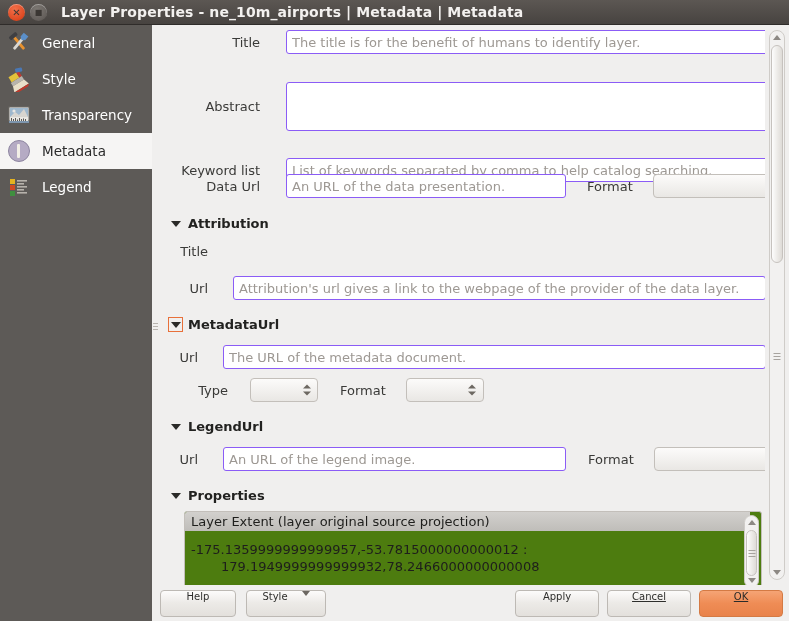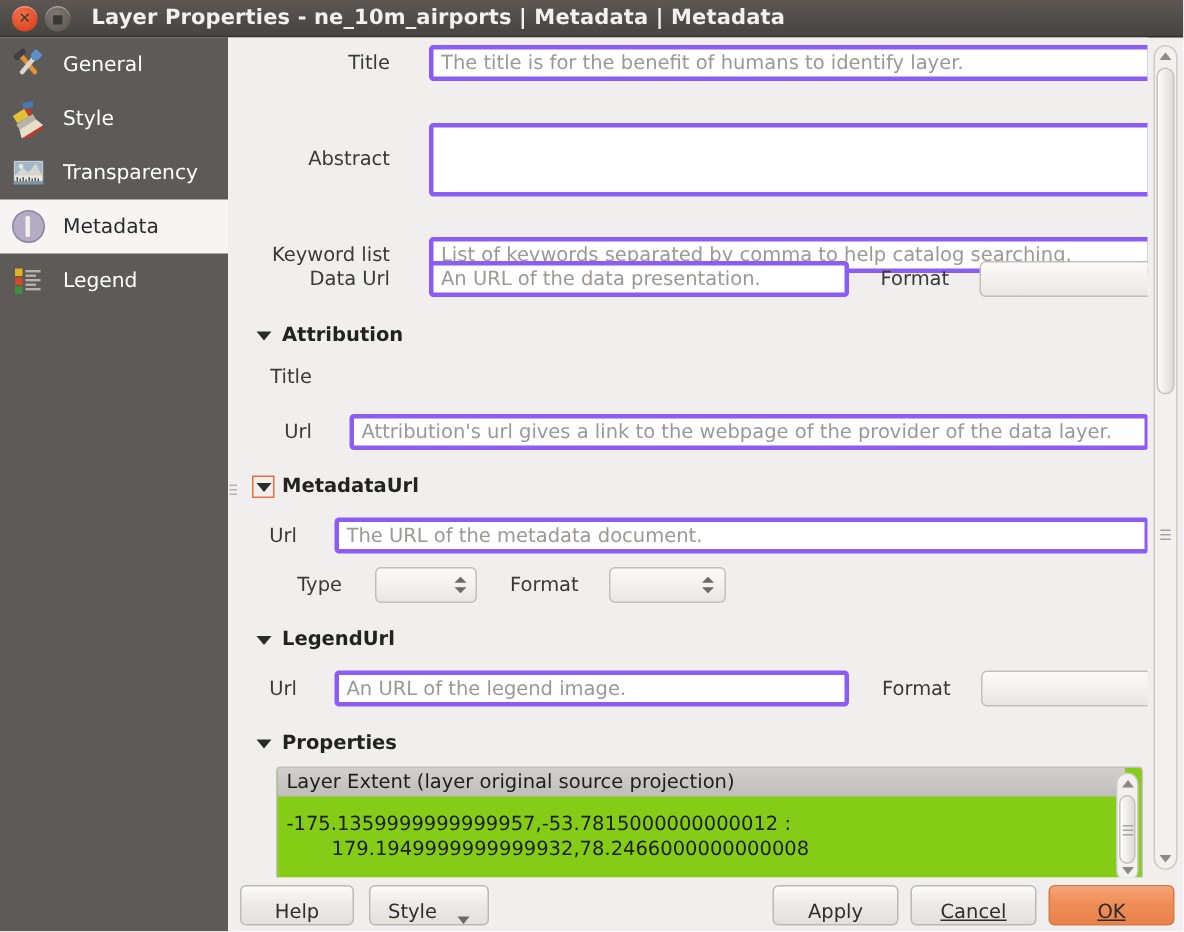--- a/index.html
+++ b/index.html
@@ -131,21 +131,21 @@
   }
   .lbl {
     font-size: 13px;
     color: #3a3a38;
     text-align: right;
     white-space: nowrap;
   }
   .inp {
     box-sizing: border-box;
     background: #ffffff;
-    border: 3px solid #8b5cf6;
+    border: 1px solid #8b5cf6;
     border-radius: 3px;
     font-size: 13px;
     font-family: "DejaVu Sans", "Liberation Sans", sans-serif;
     color: #1d4ed8;
     padding: 0 5px;
     outline: none;
   }
   .inp.ta {
     padding-top: 3px;
     resize: none;
@@ -210,21 +210,21 @@
     font-weight: bold;
     color: #222220;
     margin-left: 5px;
     white-space: nowrap;
   }
 
   
   .propbox {
     position: absolute;
     box-sizing: border-box;
-    background: #84cc16;
+    background: #4d7c0f;
     border: 1px solid #c3bfba;
     border-radius: 3px;
     overflow: hidden;
   }
   .prop-head {
     background: linear-gradient(to bottom, #d2d0cd 0%, #bfbdb9 100%);
     font-size: 13px;
     color: #1e1e1c;
     padding: 2px 6px;
     white-space: nowrap;
@@ -288,25 +288,25 @@
     width: 637px; height: 36px;
     background: #f0efee;
   }
   .btn {
     position: absolute;
     box-sizing: border-box;
     height: 27px;
     background: linear-gradient(to bottom, #fdfcfb 0%, #eceae7 48%, #e3e0dc 100%);
     border: 1px solid #bdb9b4;
     border-radius: 4px;
-    font-size: 13px;
+    font-size: 10px;
     font-family: "DejaVu Sans", "Liberation Sans", sans-serif;
     color: #2e2e2c;
     display: flex;
-    align-items: flex-end;
+    align-items: flex-start;
     justify-content: center;
     cursor: default;
     white-space: nowrap;
   }
   .btn.primary {
     background: linear-gradient(to bottom, #f5a475 0%, #ef8c55 50%, #e9834b 100%);
     border-color: #d6seventy;
     border: 1px solid #d47a44;
     color: #2b2b29;
   }

